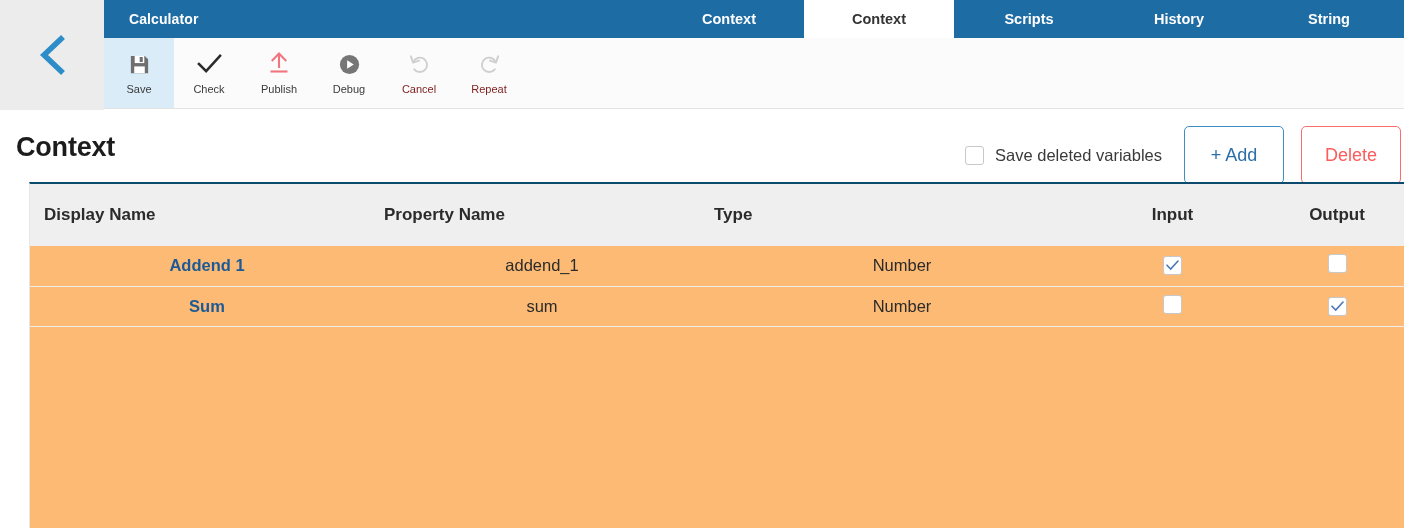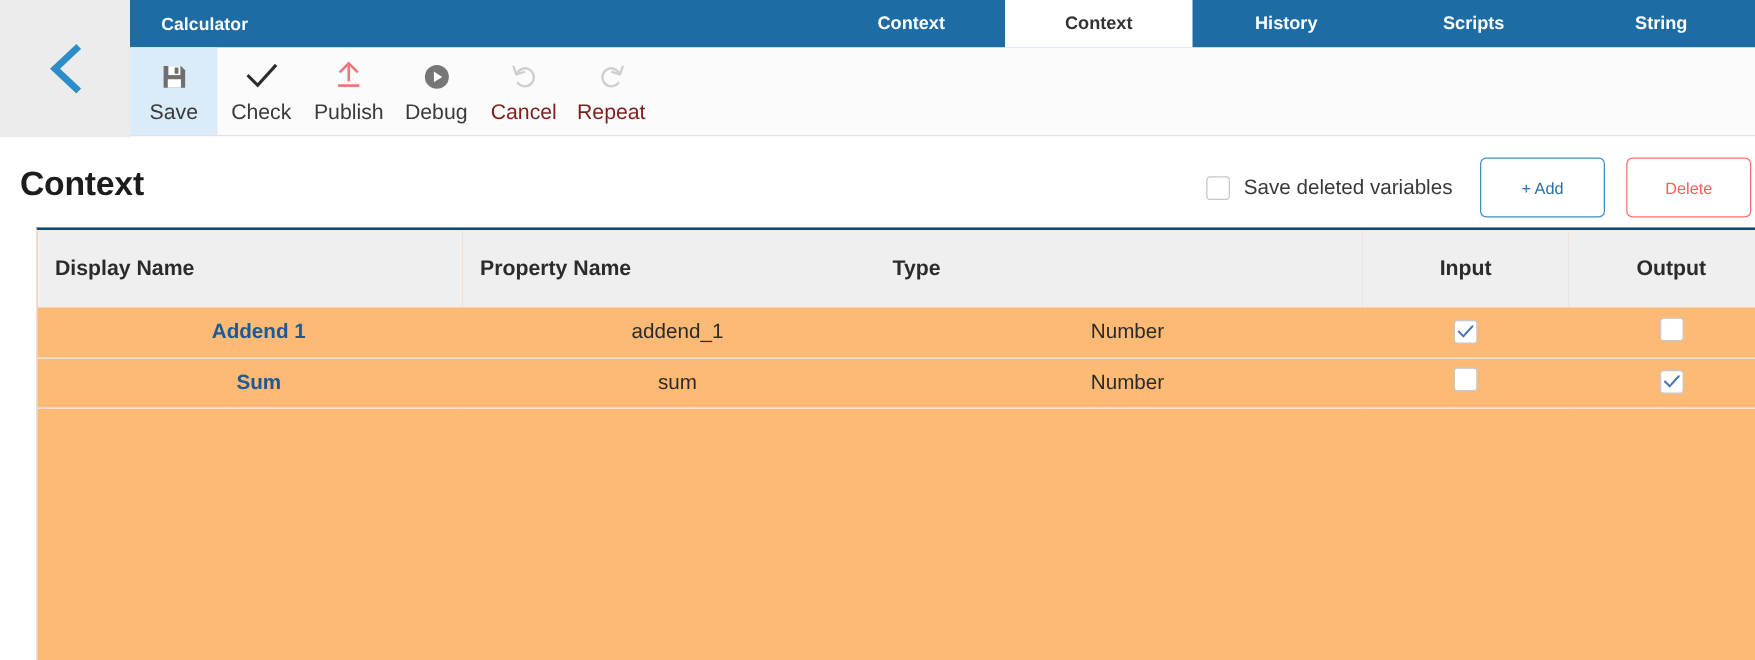--- a/index.html
+++ b/index.html
@@ -108,21 +108,21 @@
   }
   .tool.highlight { background: #d9ecf7; }
   .tool.disabled { cursor: default; }
   .tool-icon {
     height: 26px;
     display: flex;
     align-items: center;
     justify-content: center;
   }
   .tool-label {
-    font-size: 17px;
+    font-size: 11px;
     color: #3a3a3a;
     line-height: 1;
   }
   .tool.disabled .tool-label { color: #7f1d1d; }
 
   
   .page-header {
     position: absolute;
     left: 0; top: 110px;
     width: 1404px; height: 72px;
@@ -165,27 +165,27 @@
   }
   .cb.dim { border-color: #e0dddc; }
   .cb svg { display: block; }
   .show-deleted-label {
     font-size: 16.5px;
     color: #3a3a3a;
     white-space: nowrap;
   }
 
   .btn {
-    height: 48px;
+    height: 58px;
     border-radius: 5px;
     background: #ffffff;
     display: flex;
     align-items: center;
     justify-content: center;
-    font-size: 13px;
+    font-size: 18px;
     cursor: pointer;
     white-space: nowrap;
   }
   .btn-add {
     width: 100px;
     border: 1.6px solid #3e8ec4;
     color: #2a6fa8;
     margin-right: 17px;
   }
   .btn-delete {
@@ -260,22 +260,22 @@
         <path d="M26 6 L9 22 L26 38" fill="none" stroke="#2d8dc9" stroke-width="5.5" stroke-linecap="square" stroke-linejoin="miter"></path>
       </svg>
     </div>
 
     <div class="bluebar">
       <div class="app-title">Calculator</div>
 
       <div class="tabs">
         <div class="tab">Context</div>
         <div class="tab active">Context</div>
+        <div class="tab">Scripts</div>
         <div class="tab">History</div>
-        <div class="tab">Scripts</div>
         <div class="tab">String</div>
       </div>
     </div>
 
     <div class="toolbar">
 
       <div class="tool highlight">
         <span class="tool-icon">
           <svg width="23" height="23" viewBox="0 0 24 24">
             <path d="M3 3 h14.5 L21 6.5 V21 H3 Z" fill="#6f6f6f"></path>

